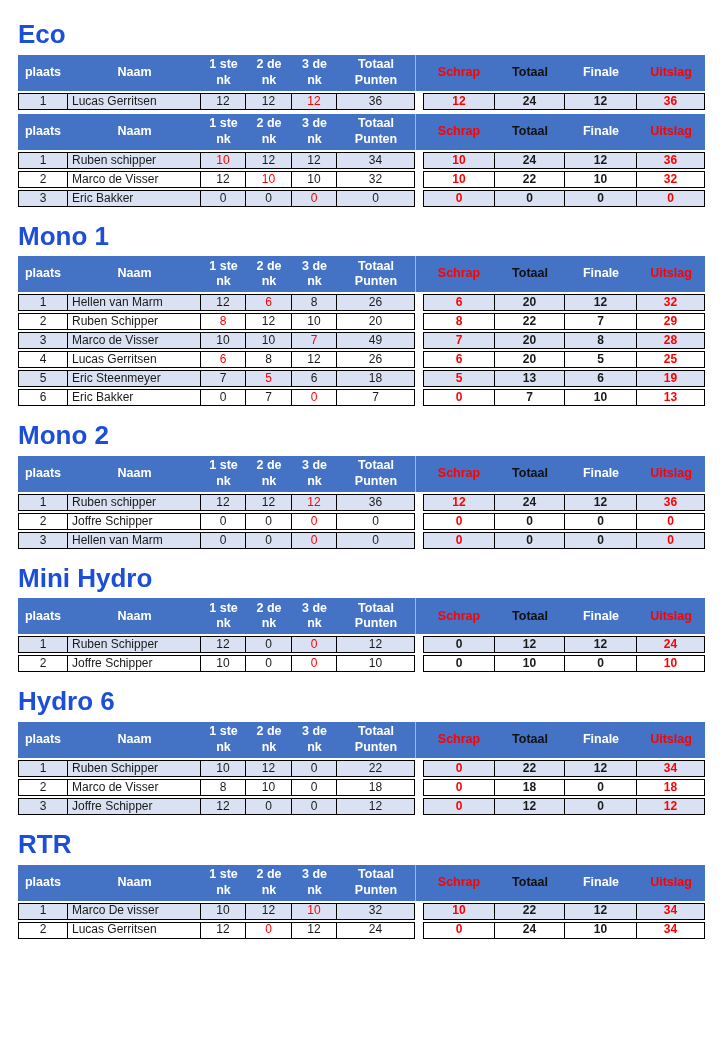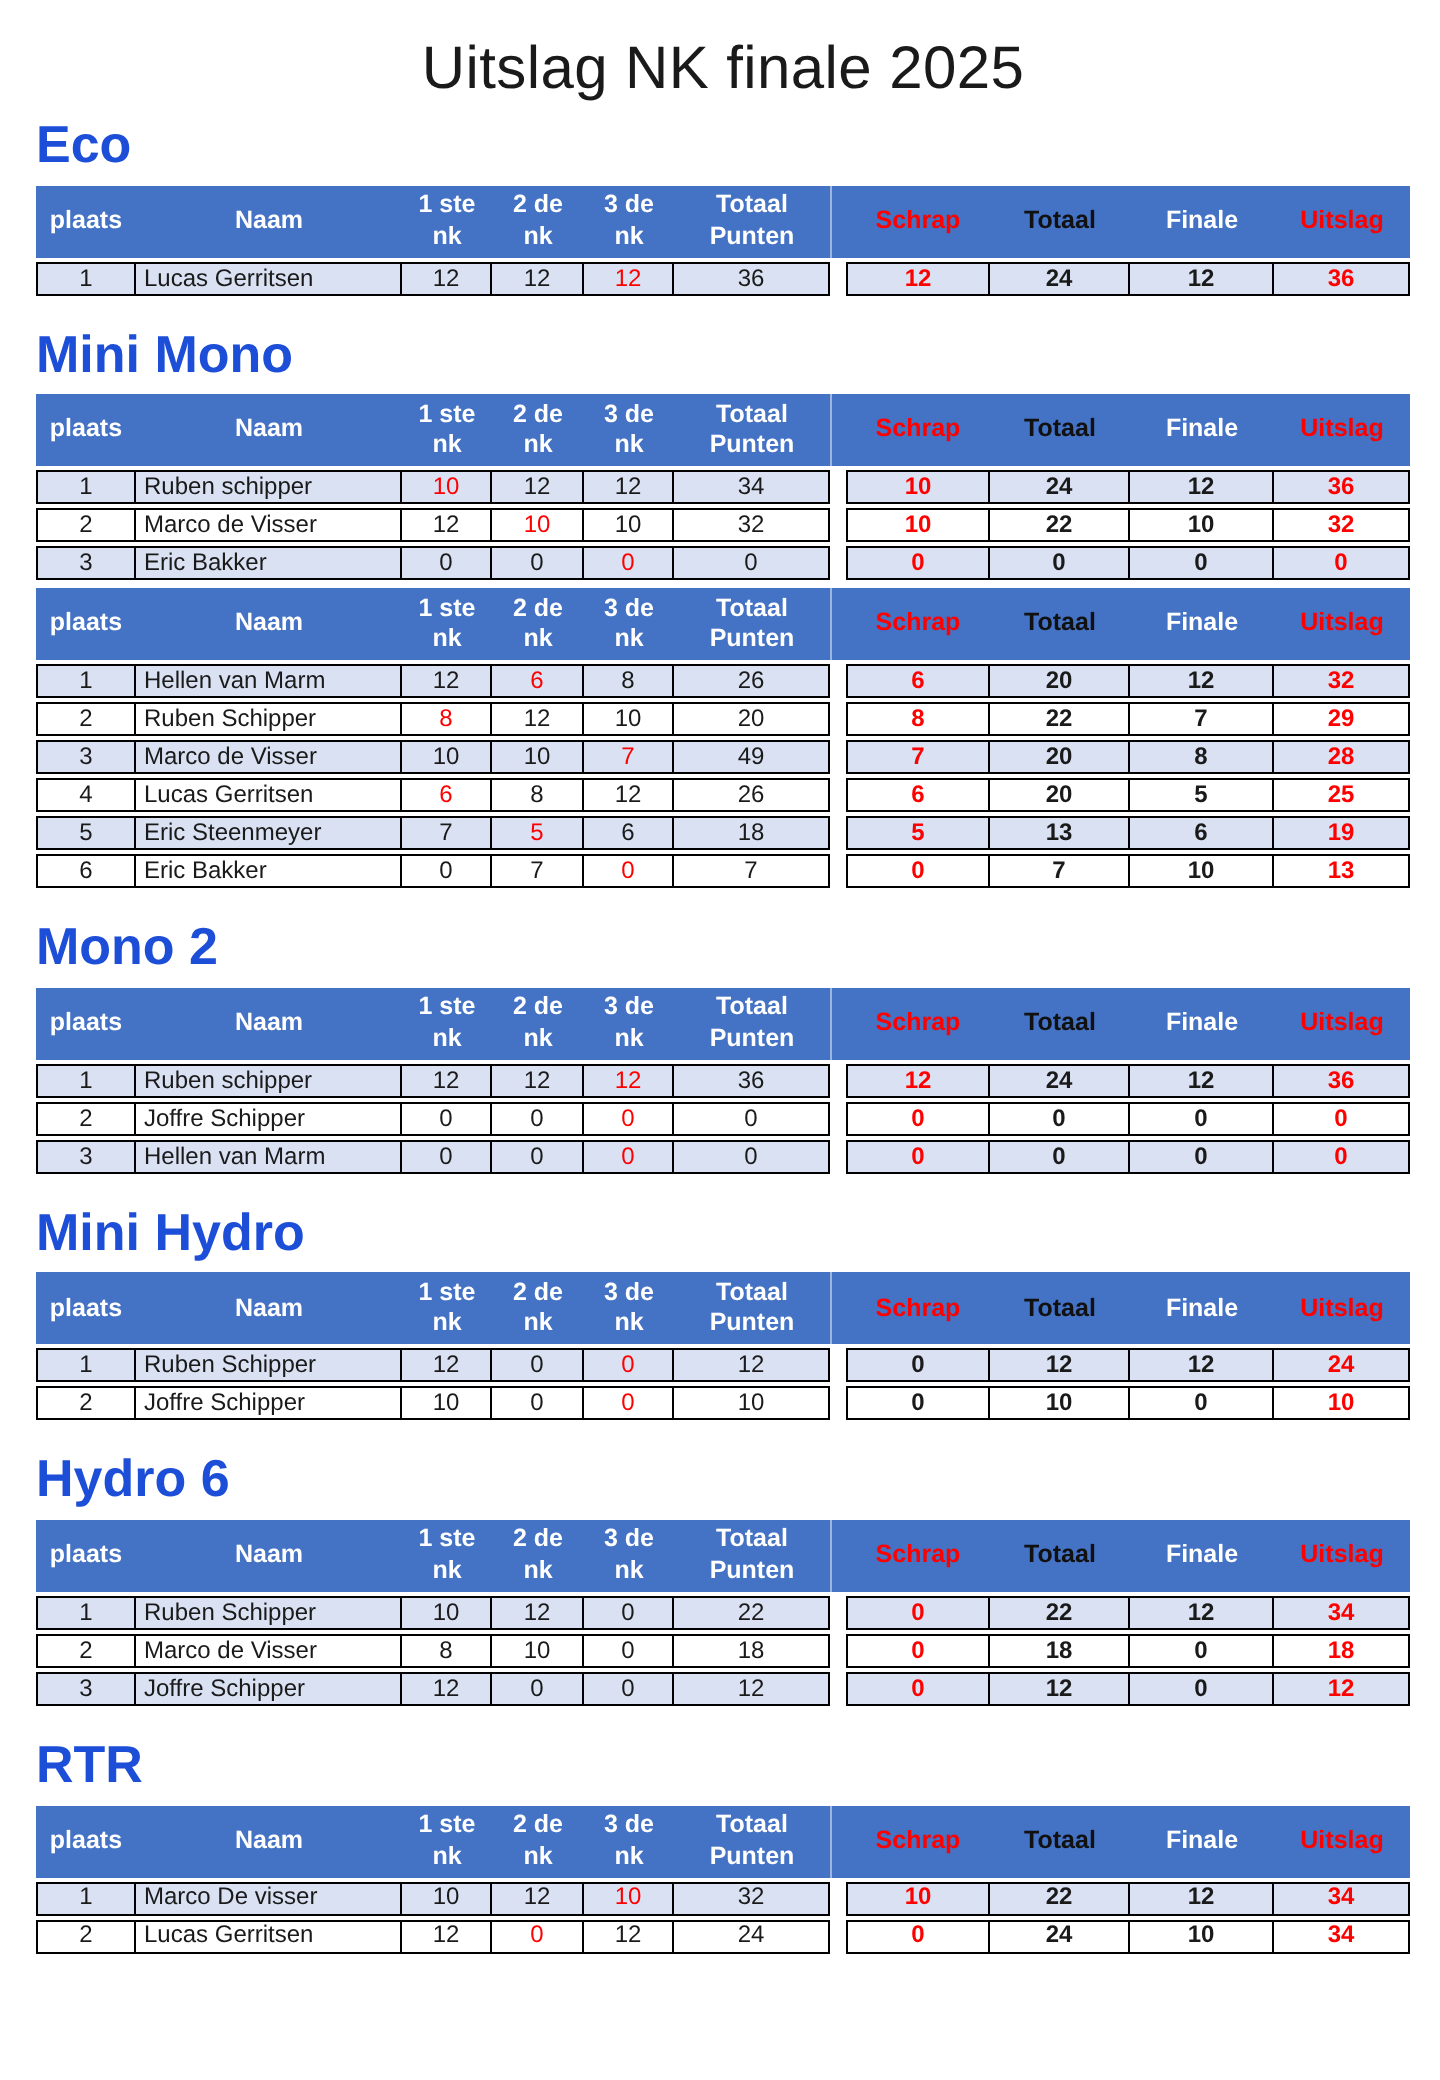--- a/index.html
+++ b/index.html
@@ -76,21 +76,20 @@
   }
   tbody td.sep + td { border-left: 1px solid #000; }
   tbody td.naam { text-align: left; padding-left: 4px; }
   tbody td.c-red  { color: #FF0000; }
   tbody td.right-col { font-weight: 700; }
 </style>
 </head>
 <body>
 
 <div class="page">
-  <div class="doc-title">Uitslag NK finale 2025</div>
   <div id="sections">
   <div class="section">
     <div class="section-heading">Eco</div>
     <table class="results">
       <colgroup>
         <col style="width:50px">
             <col style="width:133px">
         <col style="width:45px">
             <col style="width:46px">
             <col style="width:45px">
@@ -140,21 +139,20 @@
               <td class="right-col c-red">12</td>
               <td class="right-col">24</td>
               <td class="right-col">12</td>
               <td class="right-col c-red">36</td>
             </tr>
           </tbody>
     </table>
   </div>
 
   <div class="section">
-    <div class="section-heading">Mini Mono</div>
     <table class="results">
       <colgroup>
         <col style="width:50px">
             <col style="width:133px">
         <col style="width:45px">
             <col style="width:46px">
             <col style="width:45px">
         <col style="width:78px">
             <col style="width:8px">
         <col style="width:72px">
@@ -227,20 +225,21 @@
               <td class="right-col c-red">0</td>
               <td class="right-col">0</td>
               <td class="right-col">0</td>
               <td class="right-col c-red">0</td>
             </tr>
           </tbody>
     </table>
   </div>
 
   <div class="section">
+    <div class="section-heading">Mono 1</div>
     <table class="results">
       <colgroup>
         <col style="width:50px">
             <col style="width:133px">
         <col style="width:45px">
             <col style="width:46px">
             <col style="width:45px">
         <col style="width:78px">
             <col style="width:8px">
         <col style="width:72px">

